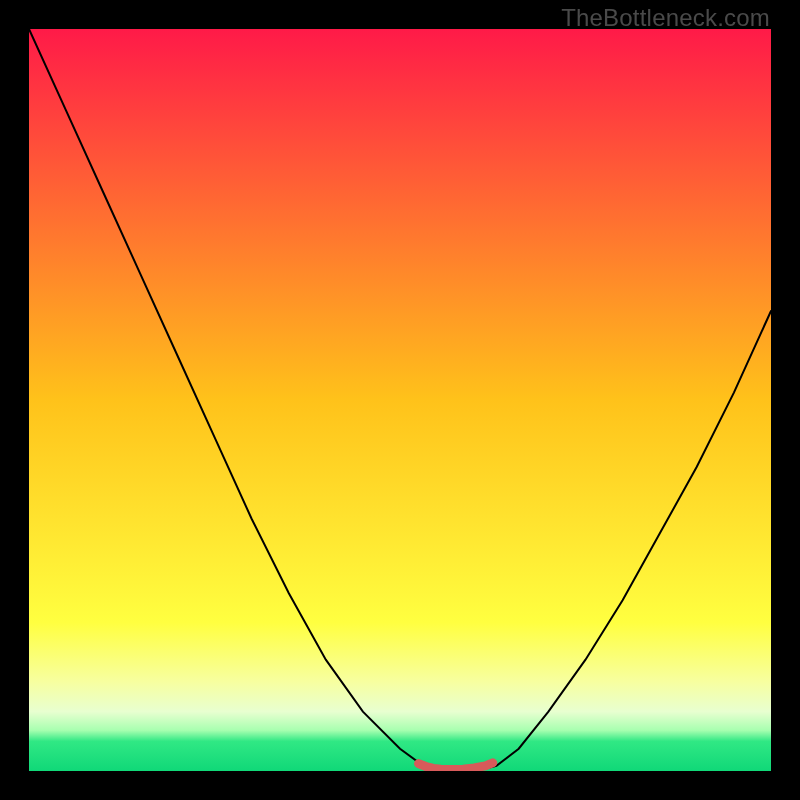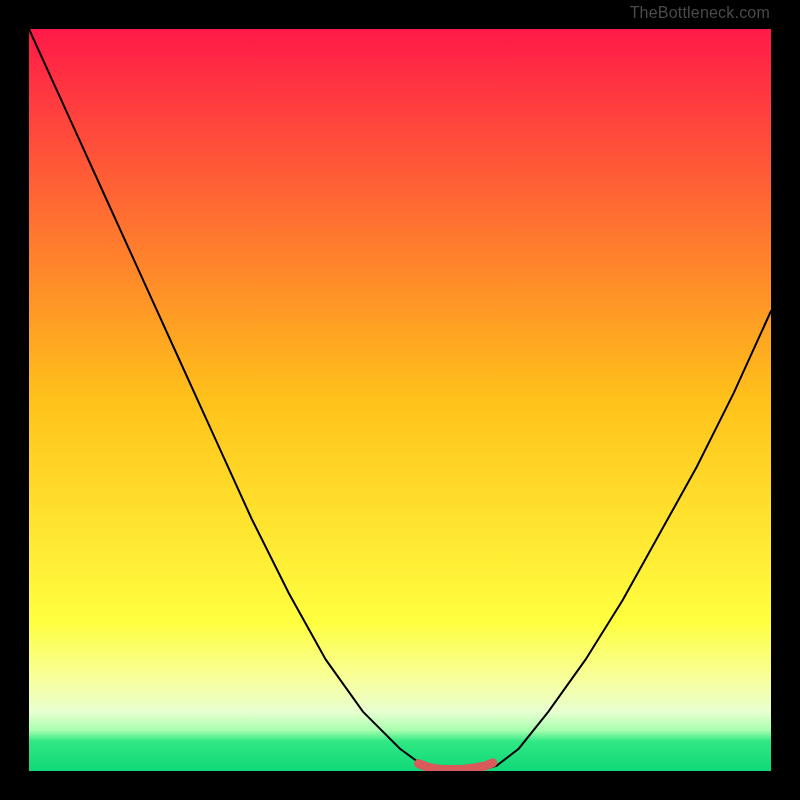--- a/index.html
+++ b/index.html
@@ -28,21 +28,21 @@
   .plot-area svg {
     display: block;
     width: 742px;
     height: 742px;
   }
   .watermark {
     position: absolute;
     top: 4px;
     right: 30px;
     color: #4a4a4a;
-    font-size: 16px;
+    font-size: 24px;
     font-weight: 500;
     letter-spacing: 0.2px;
     user-select: none;
   }
 </style>
 </head>
 <body>
 
 <div class="frame">
 

